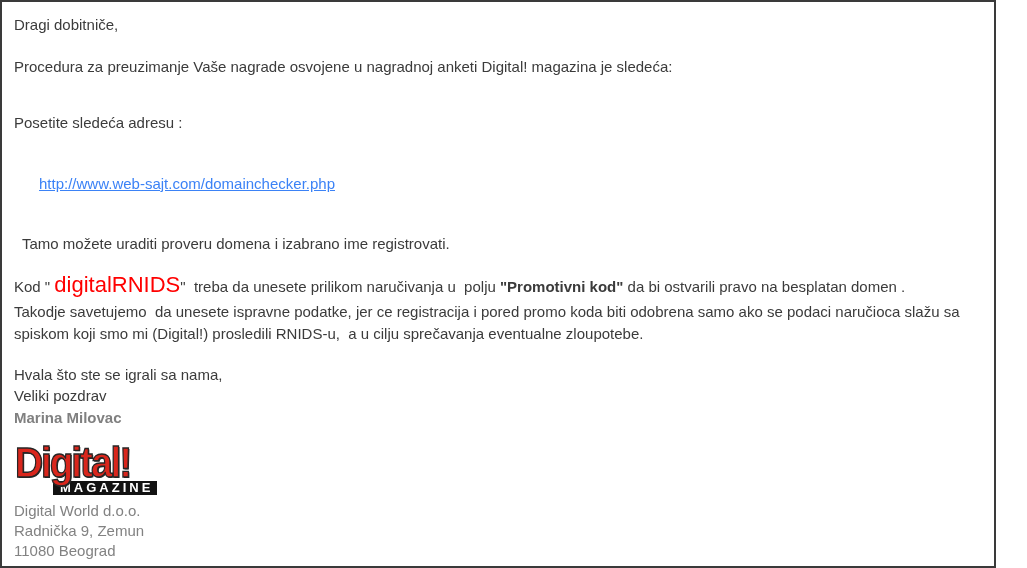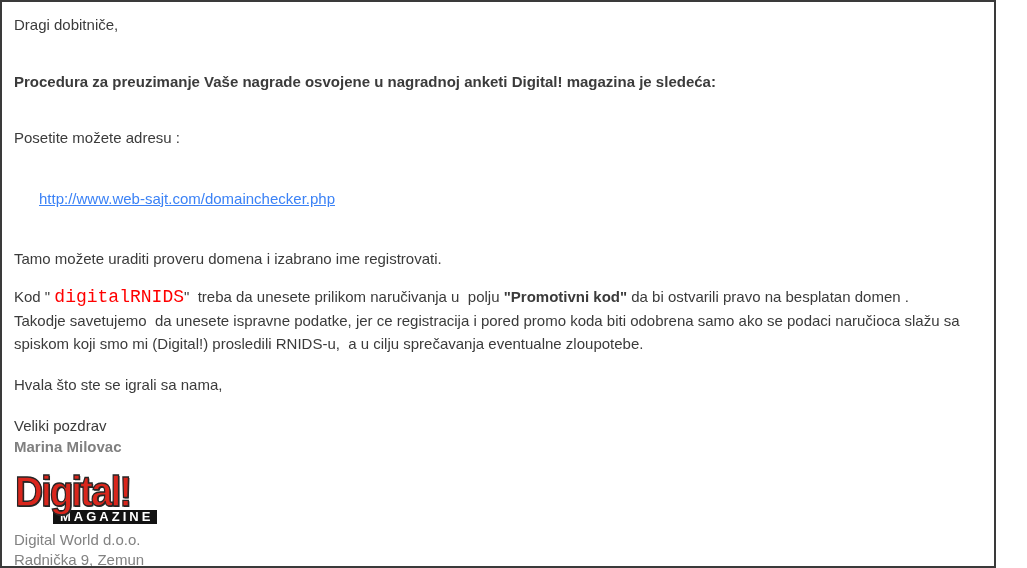--- a/index.html
+++ b/index.html
@@ -17,35 +17,34 @@
     padding: 6px 12px;
     overflow: hidden;
   }
   .email-body {
     color: #3b3b3b;
     font-size: 15px;
     line-height: 1.4;
   }
   p { white-space: pre-wrap; }
   .p-greeting   { margin-top: 6px; }
-  .p-intro      { margin-top: 36px; font-weight: bold; }
+  .p-intro      { margin-top: 21px; }
   .p-visit      { margin-top: 35px; }
   .p-link       { margin-top: 19px; }
-  .p-check      { margin-top: 18px; }
+  .p-check      { margin-top: 18px; margin-left: 8px; }
   .p-kod        { margin-top: 15px; line-height: 1.47; }
   .p-thanks     { margin-top: 19px; }
-  .p-closing    { margin-top: 20px; line-height: 1.45; }
+  .p-closing    { line-height: 1.45; }
   .email-link {
     color: #3b82f6;
     text-decoration: underline;
   }
   .promo-code {
     color: #ff0000;
-    font-size: 18px;
-    font-family: Liberation Mono, monospace;
+    font-size: 22px;
   }
   .field-label { font-weight: bold; }
   .sender-name {
     color: #808080;
     font-weight: bold;
   }
   .logo-block {
     margin-top: 12px;
     margin-left: 1px;
     width: 122px;
@@ -85,21 +84,21 @@
 </head>
 <body>
 
 <div class="email-frame">
   <div class="email-body">
 
     <p class="p-greeting">Dragi dobitniče,</p>
 
     <p class="p-intro">Procedura za preuzimanje Vaše nagrade osvojene u nagradnoj anketi Digital! magazina je sledeća:</p>
 
-    <p class="p-visit">Posetite možete adresu :</p>
+    <p class="p-visit">Posetite sledeća adresu :</p>
 
     <p class="p-link">
       <a href="#" class="email-link">http://www.web-sajt.com/domainchecker.php</a>
     </p>
 
     <p class="p-check">Tamo možete uraditi proveru domena i izabrano ime registrovati.</p>
 
     <p class="p-kod"><span>Kod " </span><span class="promo-code">digitalRNIDS</span><span>"  treba da unesete prilikom naručivanja u  polju </span><span class="field-label">"Promotivni kod"</span><span> da bi ostvarili pravo na besplatan domen .</span>
 <span>Takodje savetujemo  da unesete ispravne podatke, jer ce registracija i pored promo koda biti odobrena samo ako se podaci naručioca slažu sa spiskom koji smo mi (Digital!) prosledili RNIDS-u,  a u cilju sprečavanja eventualne zloupotebe.</span></p>
 

